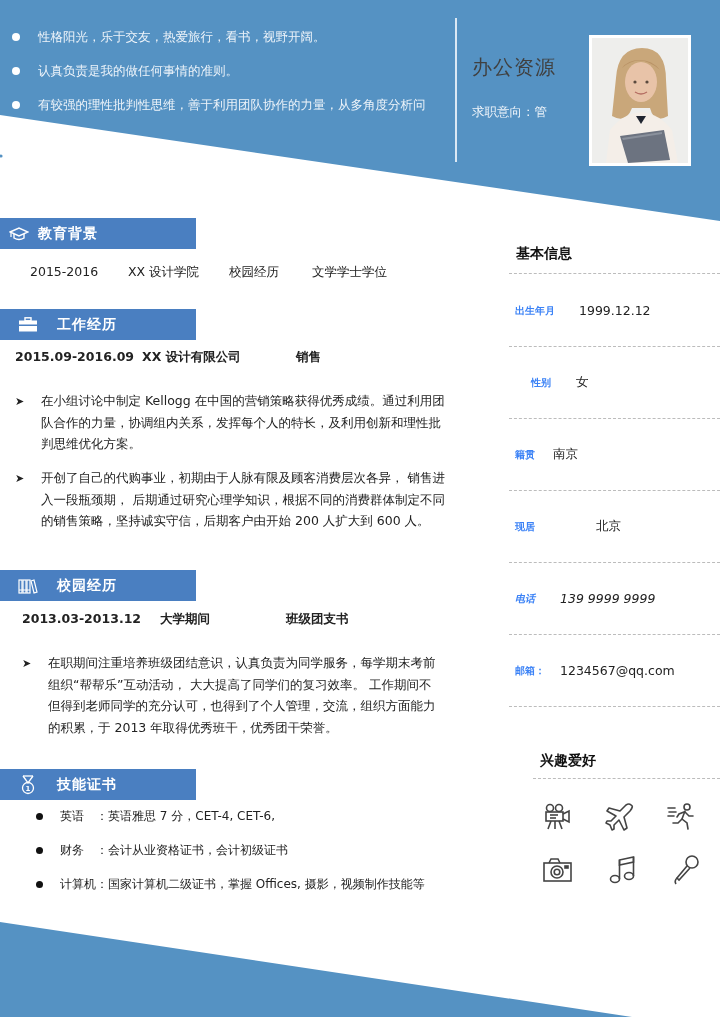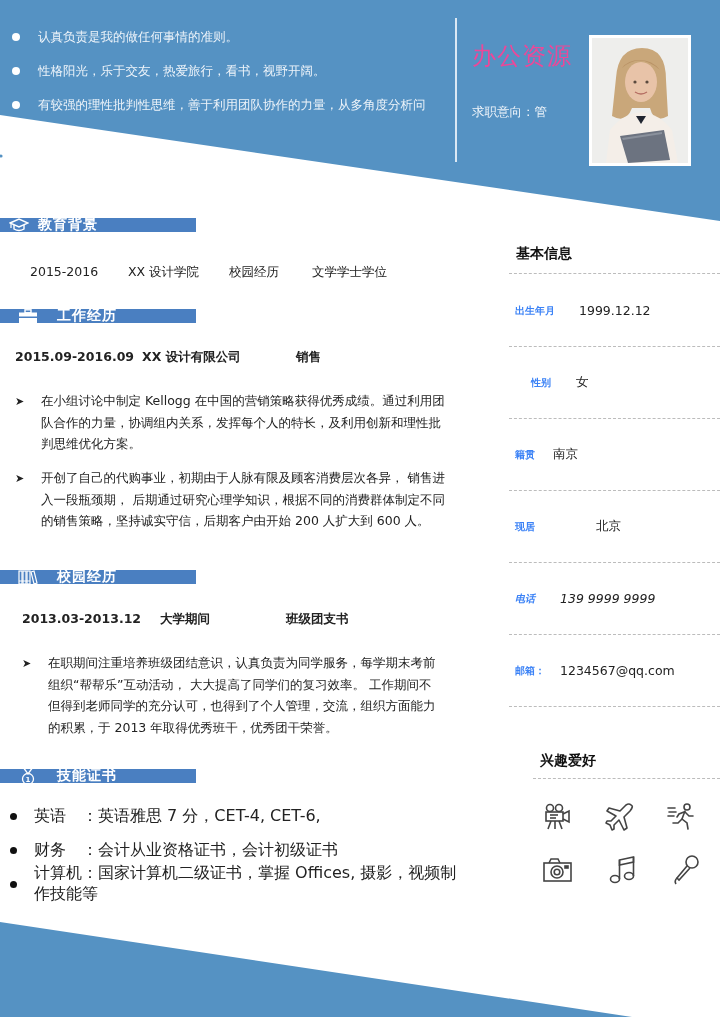--- a/index.html
+++ b/index.html
@@ -8,37 +8,37 @@
 
   .bg-shape { position: absolute; left: 0; top: 0; width: 720px; height: 1017px; z-index: 0; }
   .abs { position: absolute; z-index: 1; }
 
   
   .intro-list { left: 10px; top: 20px; width: 440px; }
   .intro-item { display: flex; align-items: center; height: 34px; color: #eef4fa; font-size: 12.5px; }
   .intro-item .dot { width: 8px; height: 8px; border-radius: 50%; background: #fff; margin-right: 18px; margin-left: 2px; flex: none; }
 
   .v-divider { left: 455px; top: 18px; width: 2px; height: 144px; background: #dbe8f4; }
-  .name { left: 472px; top: 40px; font-size: 24px; color: #ec4899; letter-spacing: 1px; }
+  .name { left: 472px; top: 54px; font-size: 20px; color: #404040; letter-spacing: 1px; }
   .intent { left: 472px; top: 104px; font-size: 12.5px; color: #eef4fa; }
   .photo { left: 589px; top: 35px; width: 102px; height: 131px; background: #fff; padding: 3px; }
   .photo-inner { width: 100%; height: 100%; background: linear-gradient(180deg, #f2f2f2 0%, #e8e6e3 100%); position: relative; overflow: hidden; }
 
   
-  .sec-bar { left: 0; width: 196px; height: 14px; background: #4a7fc1; display: flex; align-items: center; color: #fff; font-weight: bold; font-size: 14px; }
+  .sec-bar { left: 0; width: 196px; height: 31px; background: #4a7fc1; display: flex; align-items: center; color: #fff; font-weight: bold; font-size: 14px; }
   .sec-bar .ico { width: 22px; height: 20px; display: flex; align-items: center; justify-content: center; }
   .sec-bar .lbl { letter-spacing: 1px; }
 
   .row-text { font-size: 12.5px; color: #222; }
   .bold { font-weight: bold; }
 
   .bullet-block { display: flex; font-size: 12.5px; line-height: 21.5px; color: #222; }
   .bullet-block .arrow { width: 26px; flex: none; font-size: 11px; padding-top: 1px; }
 
-  .skill { display: flex; align-items: center; font-size: 16px; color: #222; height: 34px; }
+  .skill { display: flex; align-items: center; font-size: 12px; color: #222; height: 34px; padding-left: 26px; }
   .skill .bdot { width: 7px; height: 7px; border-radius: 50%; background: #111; margin: 0 17px 0 10px; flex: none; }
 
   
   .info-title { font-size: 14px; font-weight: bold; color: #111; }
   .info-row { left: 509px; width: 211px; height: 72px; border-bottom: 1px dashed #bcbcbc; display: flex; align-items: center; font-size: 12.5px; }
   .info-row .k { font-weight: bold; color: #3b82f6; font-size: 10px; }
   .info-row .v { color: #222; }
   .dash-line { border-bottom: 1px dashed #bcbcbc; }
 
   .hobby-icon { width: 32px; height: 32px; display: flex; align-items: center; justify-content: center; }
@@ -48,25 +48,25 @@
 
 <svg class="bg-shape" viewBox="0 0 720 1017" width="720" height="1017">
   <polygon points="0,0 720,0 720,221 0,115" fill="#5592c3"></polygon>
   <polygon points="0,922 632,1017 0,1017" fill="#5592c3"></polygon>
   <circle cx="1" cy="156" r="1.6" fill="#5592c3"></circle>
 </svg>
 
 <div class="abs intro-list">
   <div class="intro-item">
     <span class="dot"></span>
-    <span>认真负责是我的做任何事情的准则。</span>
+    <span>性格阳光，乐于交友，热爱旅行，看书，视野开阔。</span>
   </div>
   <div class="intro-item">
     <span class="dot"></span>
-    <span>性格阳光，乐于交友，热爱旅行，看书，视野开阔。</span>
+    <span>认真负责是我的做任何事情的准则。</span>
   </div>
   <div class="intro-item">
     <span class="dot"></span>
     <span>有较强的理性批判性思维，善于利用团队协作的力量，从多角度分析问</span>
   </div>
 </div>
 
 <div class="abs v-divider"></div>
 <div class="abs name">办公资源</div>
 <div class="abs intent">求职意向：管</div>

